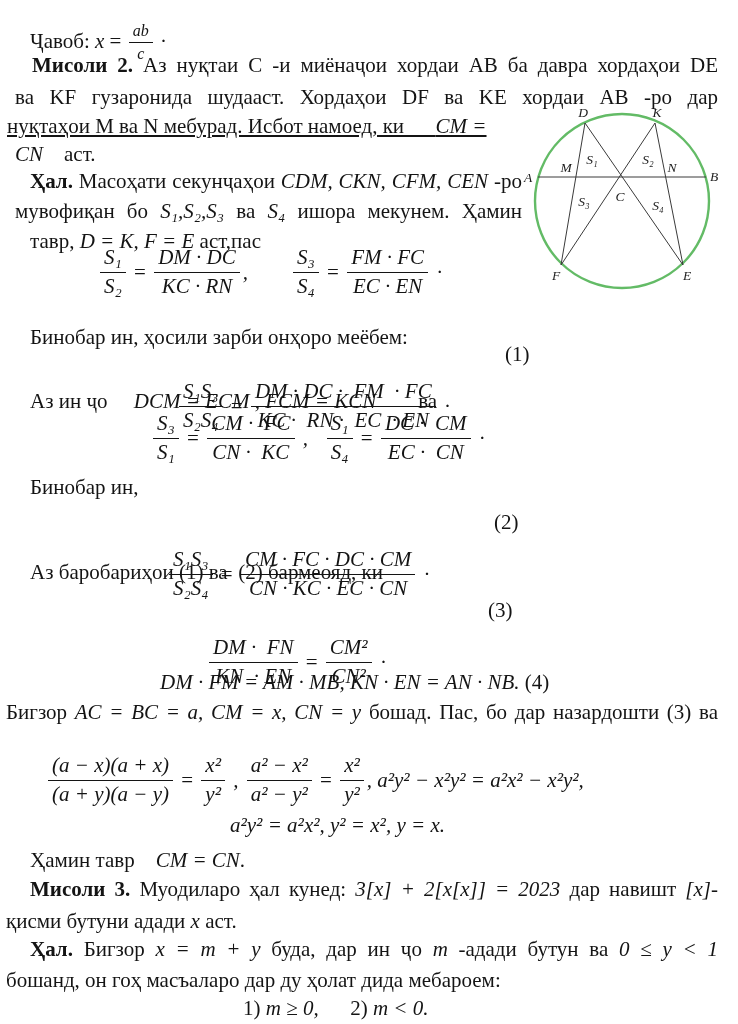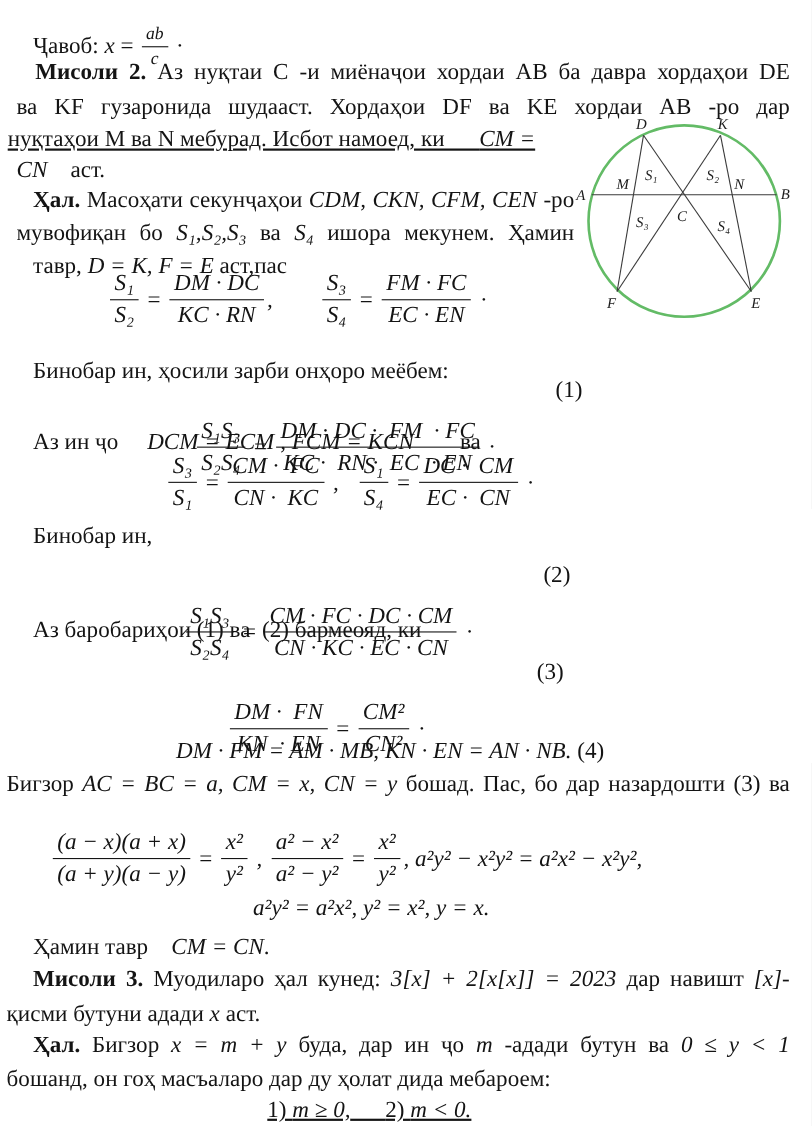--- a/index.html
+++ b/index.html
@@ -76,21 +76,21 @@
   <div class="blk pre" style="left:230px;top:812px;"><span class="r-i">a²y² = a²x², y² = x², y = x.</span></div>
 
   <div class="blk pre" style="left:30px;top:847px;"><span class="r-n">Ҳамин тавр    </span><span class="r-i">CM = CN</span><span class="r-n">.</span></div>
 
   <div class="blk just" style="left:30px;top:876px;width:688px;"><span class="r-b">Мисоли 3.</span><span class="r-n"> Муодиларо ҳал кунед: </span><span class="r-i">3[x] + 2[x[x]] = 2023</span><span class="r-n"> дар навишт </span><span class="r-i">[x]</span><span class="r-n">-</span></div>
   <div class="blk" style="left:6px;top:908px;text-align:center;"><span class="r-n">қисми бутуни адади </span><span class="r-i">x</span><span class="r-n"> аст.</span></div>
 
   <div class="blk just" style="left:30px;top:936px;width:688px;"><span class="r-b">Ҳал.</span><span class="r-n"> Бигзор </span><span class="r-i">x = m + y</span><span class="r-n"> буда, дар ин ҷо </span><span class="r-i">m</span><span class="r-n"> -адади бутун ва </span><span class="r-i">0 ≤ y &lt; 1</span></div>
   <div class="blk" style="left:6px;top:967px;"><span class="r-n">бошанд, он гоҳ масъаларо дар ду ҳолат дида мебароем:</span></div>
 
-  <div class="blk pre" style="left:243px;top:995px;text-decoration:underline;"><span class="r-n">1) </span><span class="r-i">m ≥ 0,</span><span class="r-n">      </span><span class="r-n">2) </span><span class="r-i">m &lt; 0.</span></div>
+  <div class="blk pre" style="left:243px;top:995px;"><span class="r-n">1) </span><span class="r-i">m ≥ 0,</span><span class="r-n">      </span><span class="r-n">2) </span><span class="r-i">m &lt; 0.</span></div>
 
   <div id="fig">
     <svg width="216" height="206" viewBox="0 0 216 206">
       <circle cx="102" cy="101" r="87" fill="none" stroke-width="2.4" stroke="#63bb66"></circle>
       <g stroke="#3a3a3a" stroke-width="1">
         <line x1="18" y1="77" x2="186" y2="77"></line>
         <line x1="65" y1="23" x2="163" y2="165"></line>
         <line x1="135" y1="23" x2="41" y2="165"></line>
         <line x1="65" y1="23" x2="41" y2="165"></line>
         <line x1="135" y1="23" x2="163" y2="165"></line>

